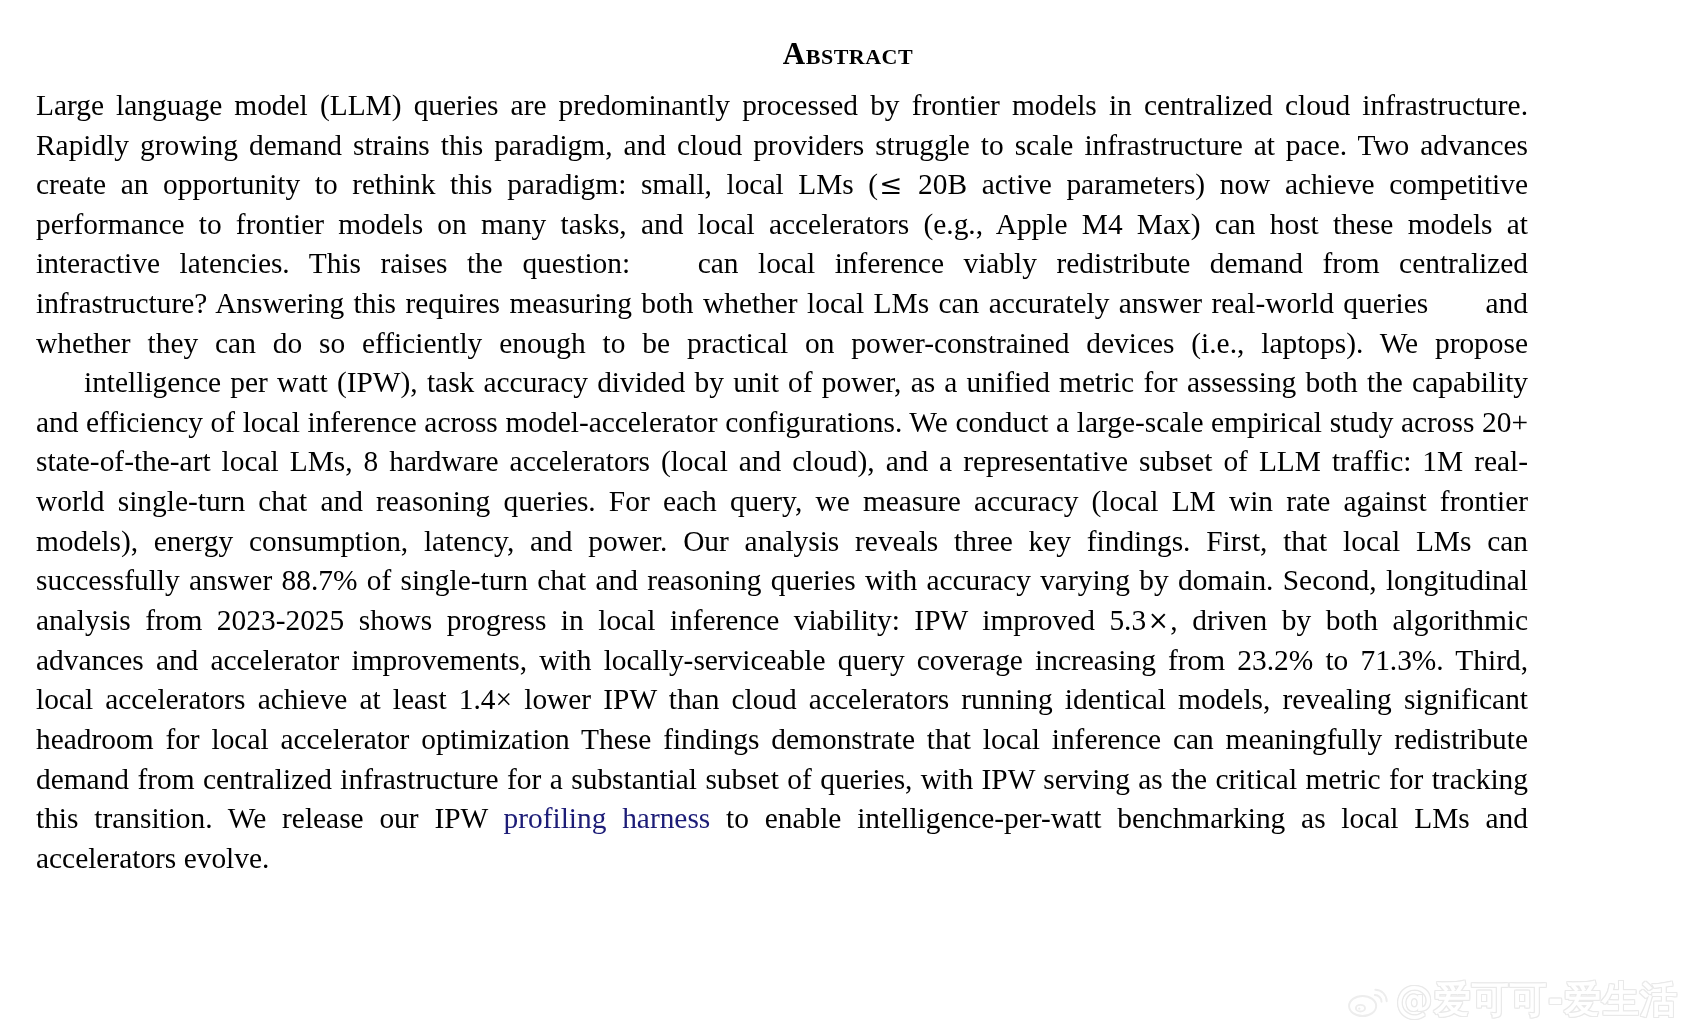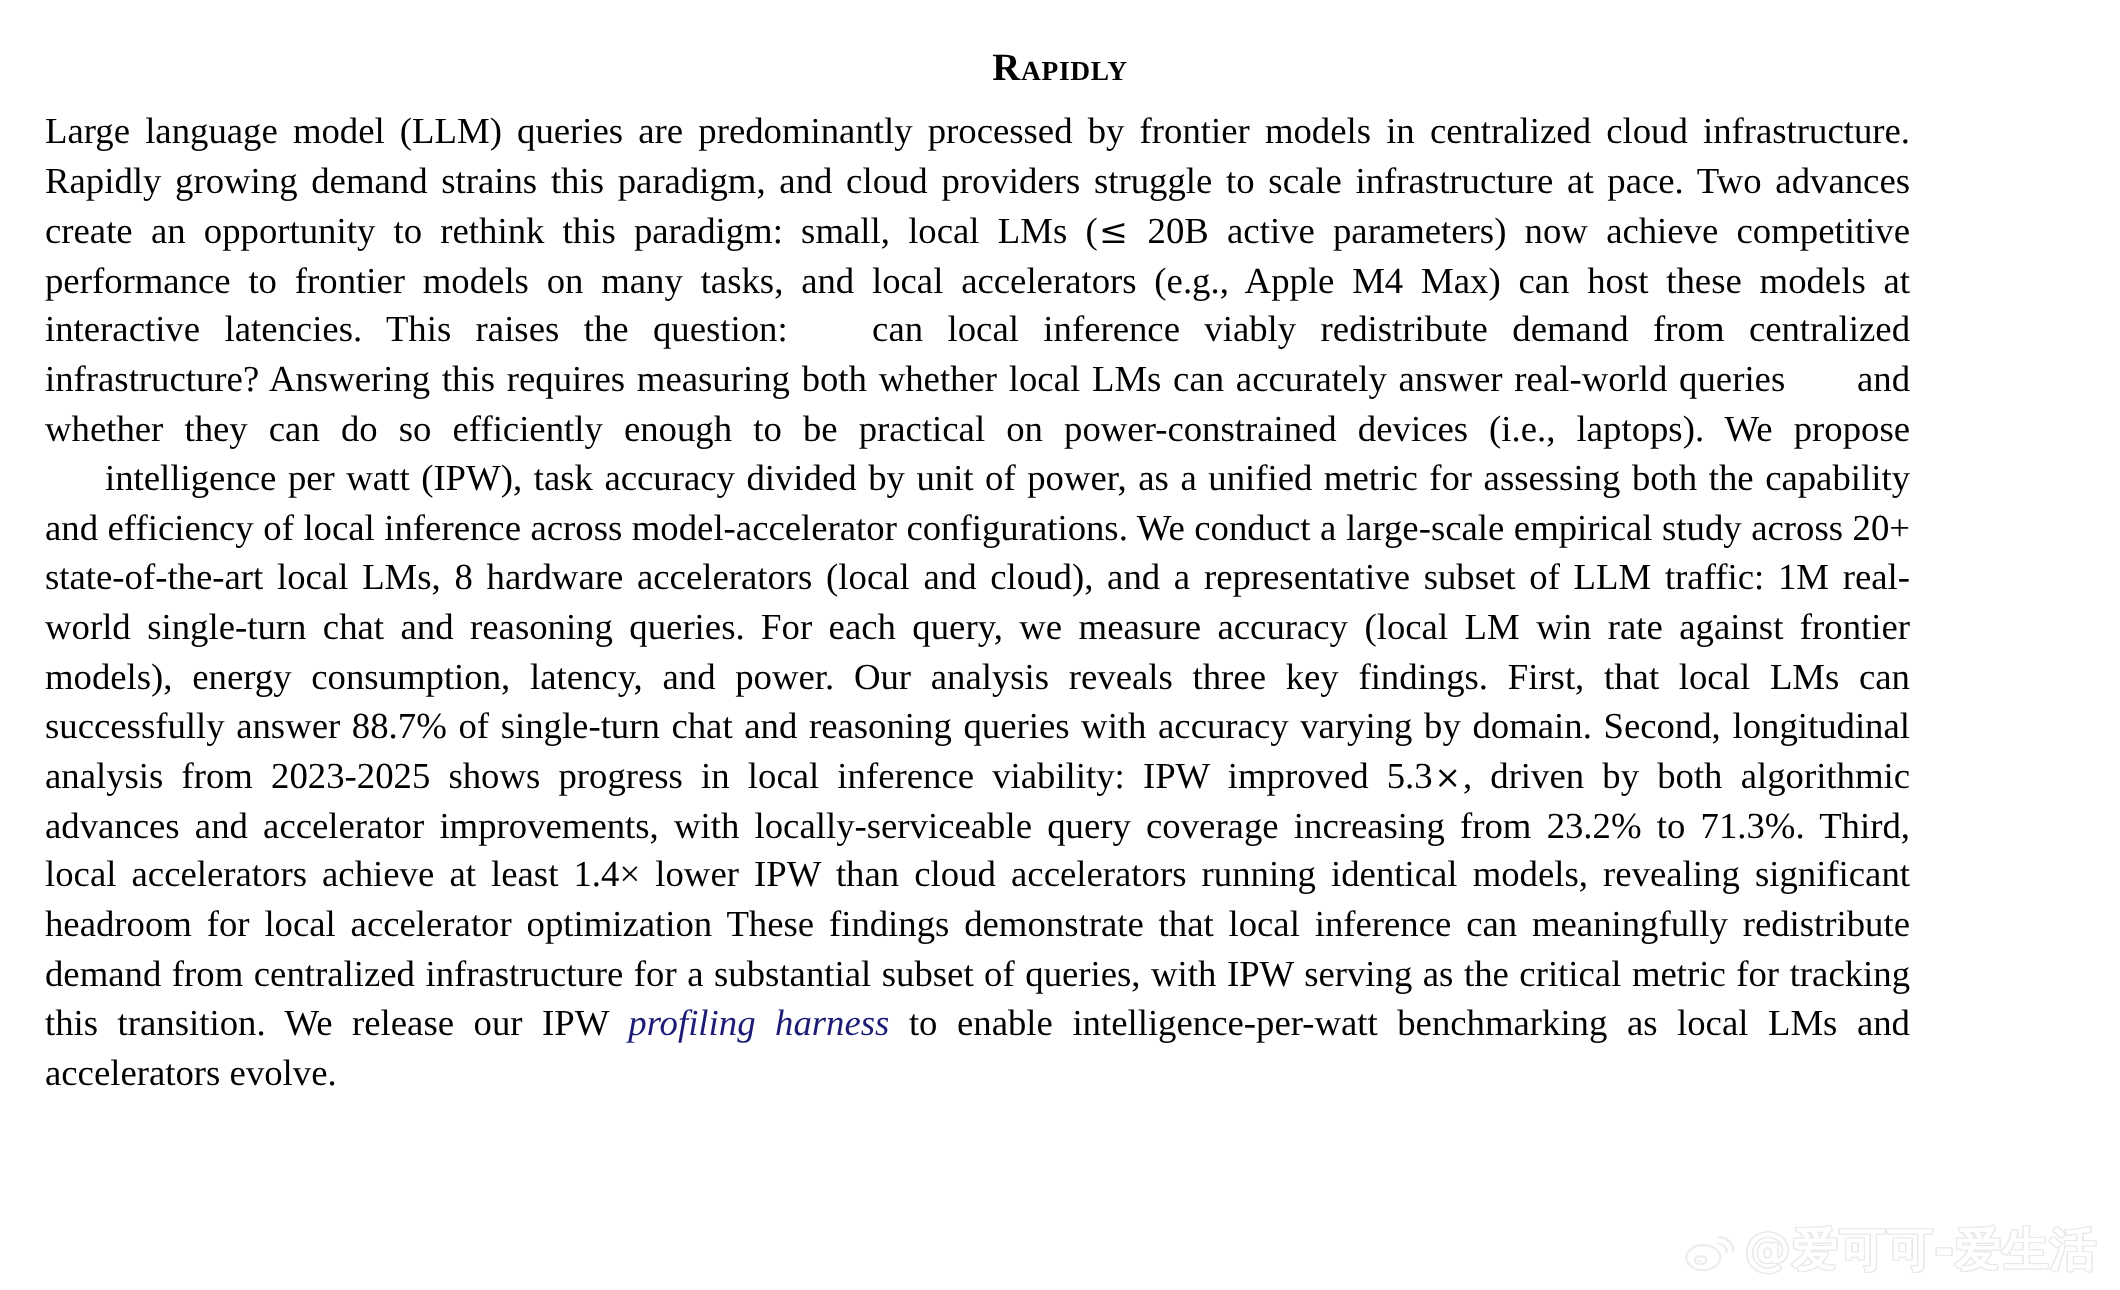--- a/index.html
+++ b/index.html
@@ -65,21 +65,20 @@
   }
   #abstract-body .times {
     font-family: "DejaVu Serif", "Liberation Serif", serif;
     font-size: 0.86em;
     padding: 0 0.06em;
     vertical-align: 0.02em;
   }
   #abstract-body a.link {
     color: #1c1c77;
     text-decoration: none;
-    font-style: italic;
   }
 
   
   #abstract-body .lastline {
     display: inline;
   }
 
   
   #watermark {
     position: absolute;
@@ -113,21 +112,21 @@
        0    1px 0 #e9e9e9,
       -1px  0   0 #e9e9e9,
        1px  0   0 #e9e9e9;
   }
 </style>
 </head>
 <body>
 
 <div id="paper">
 
-  <div id="abstract-heading">Rapidly</div>
+  <div id="abstract-heading">Abstract</div>
 
   <div id="abstract-body">
     <span>Large language model (LLM) queries are predominantly processed by frontier models in centralized cloud infrastructure. Rapidly growing demand strains this paradigm, and cloud providers struggle to scale infrastructure at pace. Two advances create an opportunity to rethink this paradigm: small, local LMs (</span><span class="mathsym">≤</span> <span>20B active parameters) now achieve competitive performance to frontier models on many tasks, and local accelerators (e.g., Apple M4 Max) can host these models at interactive latencies. This raises the question: </span><span class="it">can local inference viably redistribute demand from centralized infrastructure?</span><span> Answering this requires measuring both whether local LMs can accurately answer real-world queries </span><span class="it">and</span><span> whether they can do so efficiently enough to be practical on power-constrained devices (i.e., laptops). We propose </span><span class="it">intelligence per watt</span><span> (IPW), task accuracy divided by unit of power, as a unified metric for assessing both the capability and efficiency of local inference across model-accelerator configurations. We conduct a large-scale empirical study across 20+ state-of-the-art local LMs, 8 hardware accelerators (local and cloud), and a representative subset of LLM traffic: 1M real-world single-turn chat and reasoning queries. For each query, we measure accuracy (local LM win rate against frontier models), energy consumption, latency, and power. Our analysis reveals three key findings. </span><span class="bd">First</span><span>, that local LMs can successfully answer 88.7% of single-turn chat and reasoning queries with accuracy varying by domain. </span><span class="bd">Second</span><span>, longitudinal analysis from 2023-2025 shows progress in local inference viability: IPW improved 5.3</span><span class="times">×</span><span>, driven by both algorithmic advances and accelerator improvements, with locally-serviceable query coverage increasing from 23.2% to 71.3%. </span><span class="bd">Third</span><span>, local accelerators achieve at least 1.4× lower IPW than cloud accelerators running identical models, revealing significant headroom for local accelerator optimization These findings demonstrate that local inference can meaningfully redistribute demand from centralized infrastructure for a substantial subset of queries, with IPW serving as the critical metric for tracking this transition. We release our IPW </span><a class="link" href="#">profiling harness</a><span class="lastline"> to enable intelligence-per-watt benchmarking as local LMs and accelerators evolve.</span>
   </div>
 
   <div id="watermark">
     <svg class="wm-logo" viewBox="0 0 48 48">
       <g fill="none" stroke="#ededed" stroke-width="2.2">
         <ellipse cx="19" cy="32" rx="15.5" ry="11.5"></ellipse>
         <ellipse cx="16.5" cy="34.5" rx="5.2" ry="3.8"></ellipse>

